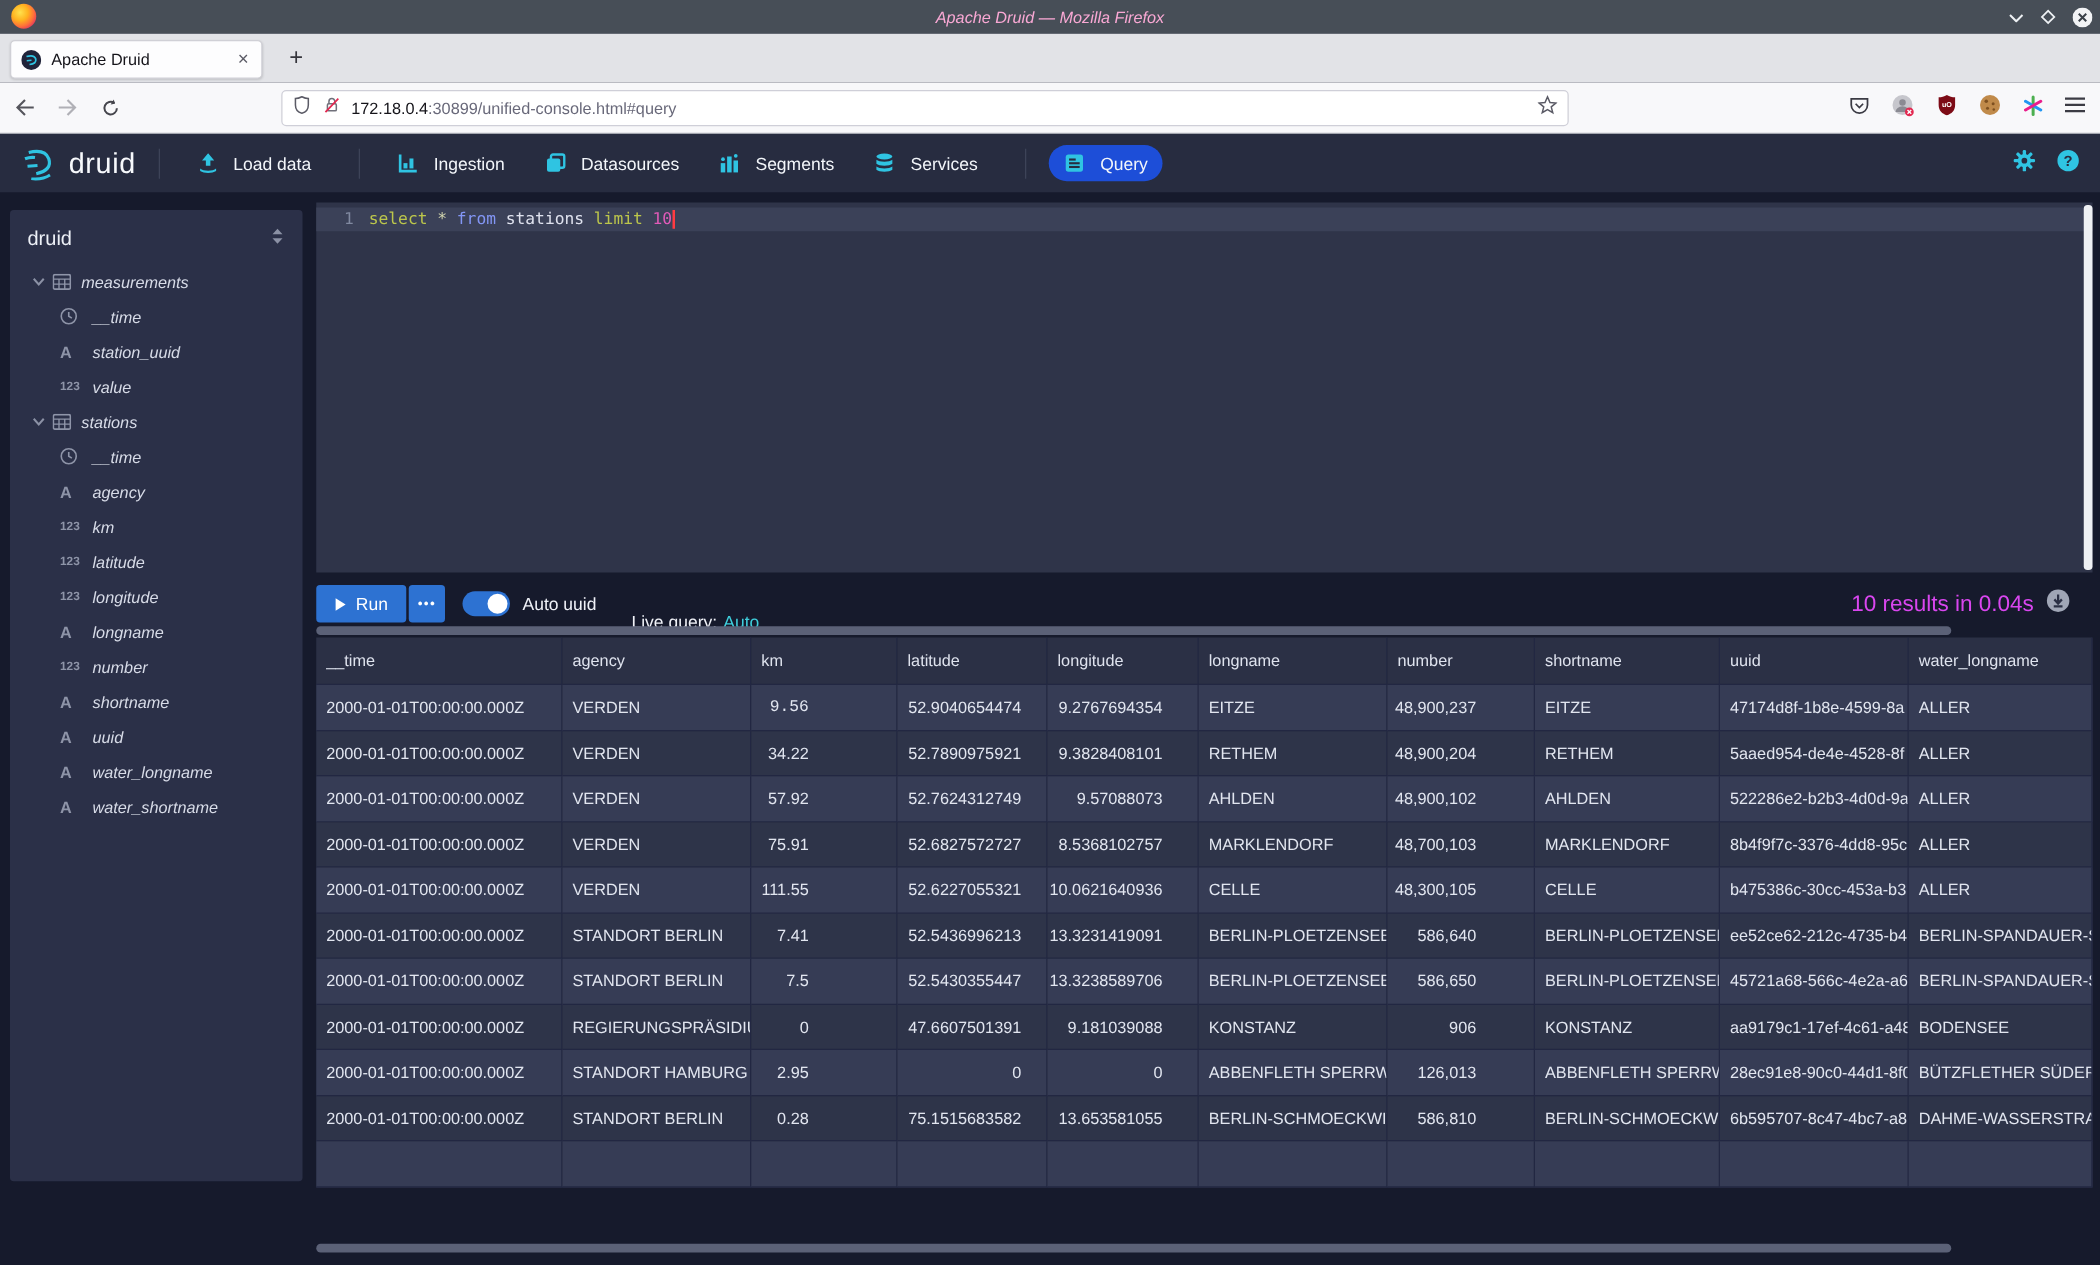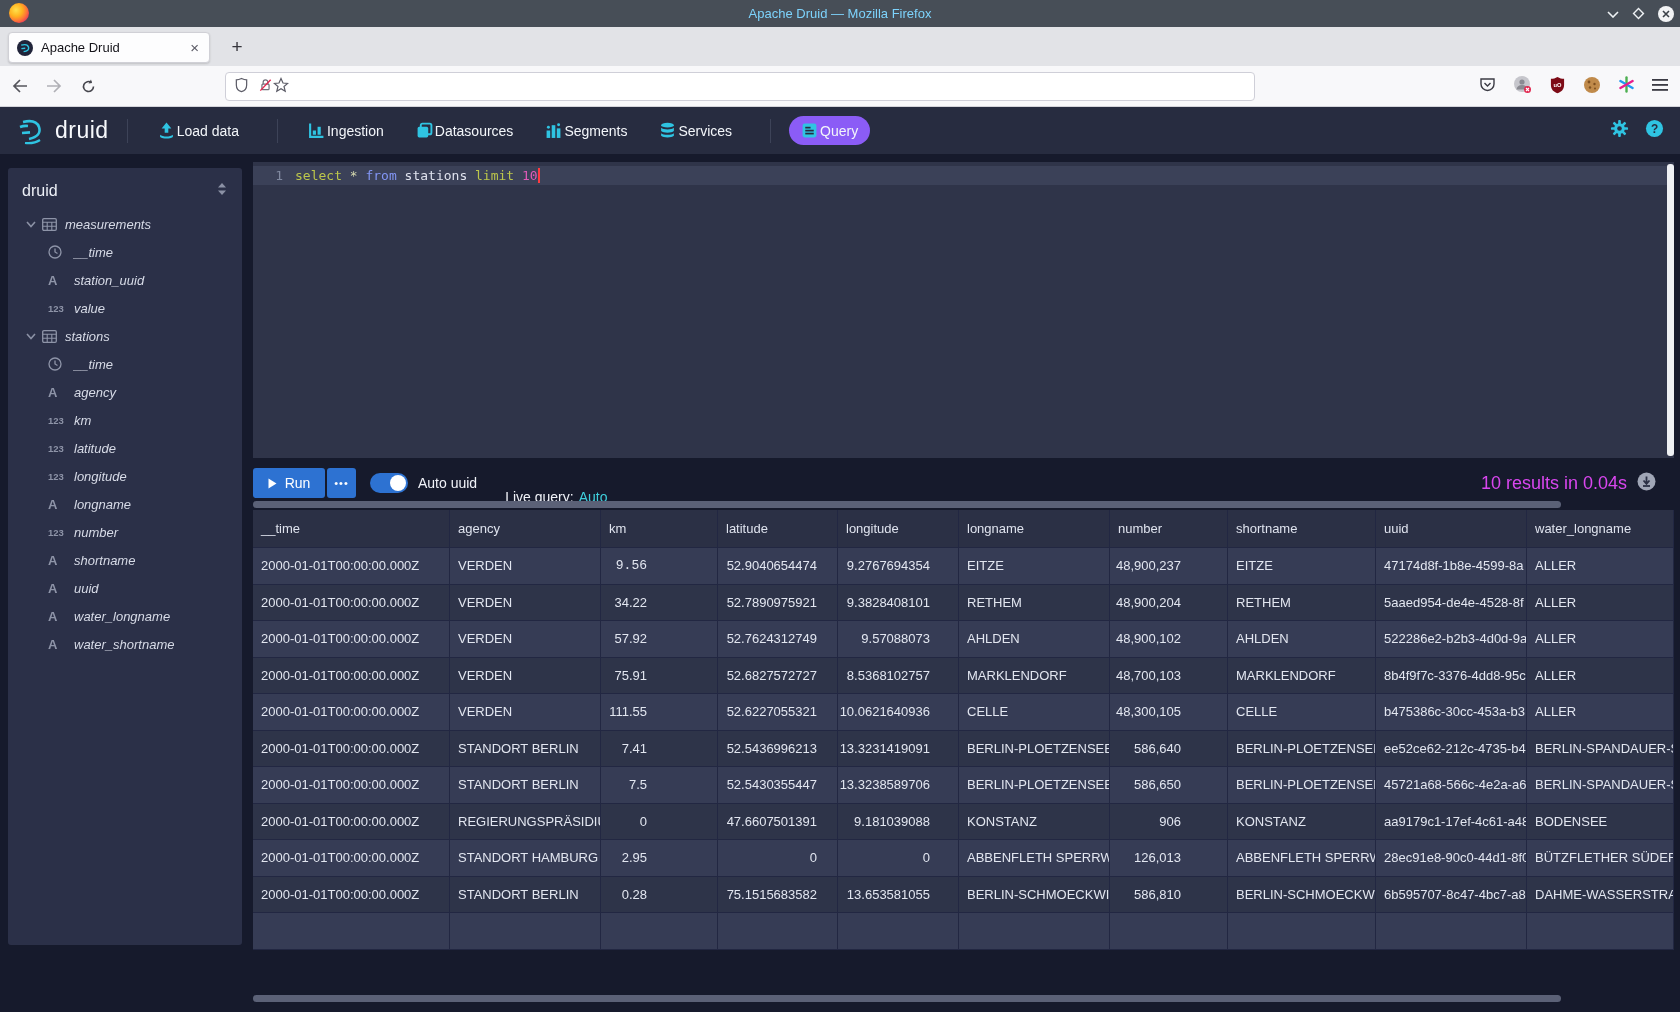--- a/index.html
+++ b/index.html
@@ -5,21 +5,21 @@
   * { margin:0; padding:0; box-sizing:border-box; }
   html,body { width:1680px; height:1012px; overflow:hidden; background:#161a2c;
               font-family:"Liberation Sans", sans-serif; }
   #screen { position:relative; width:1680px; height:1012px; background:#161a2c; }
 
   
   #titlebar { position:absolute; top:0; left:0; width:1680px; height:27px; background:#474e57;
               display:flex; align-items:center; }
   #titlebar .fx-logo { position:absolute; left:9px; top:3px; width:20px; height:20px; border-radius:50%;
               background:radial-gradient(circle at 35% 35%, #ffe14d 0%, #ffb21f 35%, #ff7139 60%, #e3365f 80%, #b5007f 100%); }
-  #titlebar .win-title { width:100%; text-align:center; color:#7dd3fc; font-size:13px; }
+  #titlebar .win-title { width:100%; text-align:center; color:#f9a8d4; font-size:13px;font-style:italic; }
   .win-controls { position:absolute; right:6px; top:0; height:27px; display:flex; align-items:center; gap:13px; }
   .win-controls svg { display:block; }
 
   
   #tabstrip { position:absolute; top:27px; left:0; width:1680px; height:39px; background:#e2e3e7;
               display:flex; align-items:flex-end; }
   .tab { position:relative; margin:4px 0 3px 8px; width:202px; height:31px; background:#fdfdfe;
          border:1px solid #d0d0d6; border-radius:4px; display:flex; align-items:center;
          box-shadow:0 1px 2px rgba(0,0,0,.15); padding:0 8px; }
   .tab .favicon { width:16px; height:16px; margin-right:8px; flex:0 0 auto; }
@@ -38,23 +38,23 @@
   #urlbar .url-host { color:#15141a; }
   #urlbar .url-rest { color:#69697a; }
   .tb-icons { position:absolute; right:12px; top:6px; height:29px; display:flex; align-items:center; gap:17px; }
 
   
   #druidnav { position:absolute; top:107px; left:0; width:1680px; height:47px; background:#272c40;
               display:flex; align-items:center; }
   .dn-logo { display:flex; align-items:center; margin-left:16px; }
   .dn-logo-text { color:#f7f9fc; font-size:23px; font-weight:500; letter-spacing:.5px; margin-left:7px; }
   .dn-sep { width:1px; height:24px; background:#3d4358; margin:0 18px; }
-  .dn-item { display:flex; align-items:center; gap:2px; padding:6px 12px; border-radius:16px; margin-right:8px; }
+  .dn-item { display:flex; align-items:center; gap:12px; padding:6px 12px; border-radius:16px; margin-right:8px; }
   .dn-item span { color:#f3f6fa; font-size:14px; }
-  .dn-item.active { background:#8b5cf6; }
+  .dn-item.active { background:#1d4ed8; }
   .dn-right { position:absolute; right:16px; display:flex; align-items:center; gap:16px; }
 
   
   #workbench { position:absolute; top:154px; left:0; width:1680px; height:858px; background:#161a2c; }
 
   
   #sidebar { position:absolute; left:8px; top:14px; width:234px; height:777px; background:#2b3048;
              border-radius:3px; overflow:hidden; }
   .sb-header { display:flex; align-items:center; justify-content:space-between; padding:14px 14px 10px 14px; }
   .sb-title { color:#edf0f7; font-size:16px; }
@@ -182,20 +182,21 @@
 
     <div id="urlbar">
       <span><svg width="15" height="16" viewBox="0 0 16 16">
             <path d="M8 1 C6 2 4 2.5 2.5 2.5 V8 C2.5 12 5 14.3 8 15 C11 14.3 13.5 12 13.5 8 V2.5 C12 2.5 10 2 8 1 Z" fill="none" stroke="#5b5b66" stroke-width="1.3"></path>
           </svg></span>
       <span style="margin-left:9px;"><svg width="15" height="16" viewBox="0 0 16 16">
             <rect x="4.2" y="7" width="7.6" height="6" rx="1" fill="none" stroke="#70707a" stroke-width="1.3"></rect>
             <path d="M5.5 7 V5 a2.5 2.5 0 0 1 5 0 V7" fill="none" stroke="#70707a" stroke-width="1.3"></path>
             <path d="M2.5 14 L13.5 2.5" stroke="#e22850" stroke-width="1.5"></path>
           </svg></span>
+      <span class="url-text"><span class="url-host">172.18.0.4</span><span class="url-rest">:30899/unified-console.html#query</span></span>
       <span><svg width="16" height="16" viewBox="0 0 16 16">
             <path d="M8 1.5 L10 6 L14.7 6.4 L11 9.5 L12.2 14.2 L8 11.7 L3.8 14.2 L5 9.5 L1.3 6.4 L6 6 Z" fill="none" stroke="#5b5b66" stroke-width="1.2"></path>
           </svg></span>
     </div>
 
     <div class="tb-icons">
       <span><svg width="17" height="17" viewBox="0 0 17 17">
             <path d="M2 3 H15 V8 a6.5 6.5 0 0 1 -13 0 Z" fill="none" stroke="#3b3b44" stroke-width="1.4"></path>
             <polyline points="5.5,7 8.5,10 11.5,7" fill="none" stroke="#3b3b44" stroke-width="1.4"></polyline>
           </svg></span>

